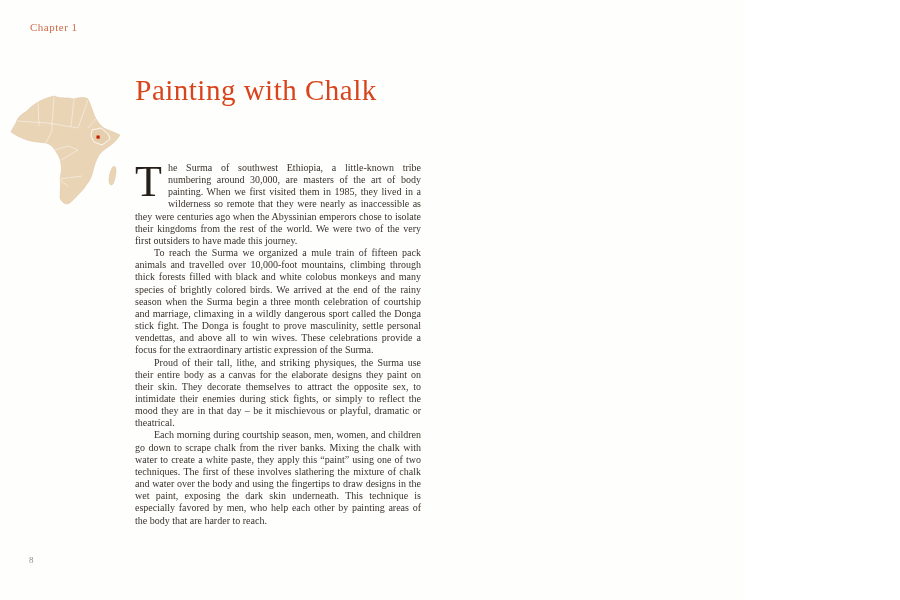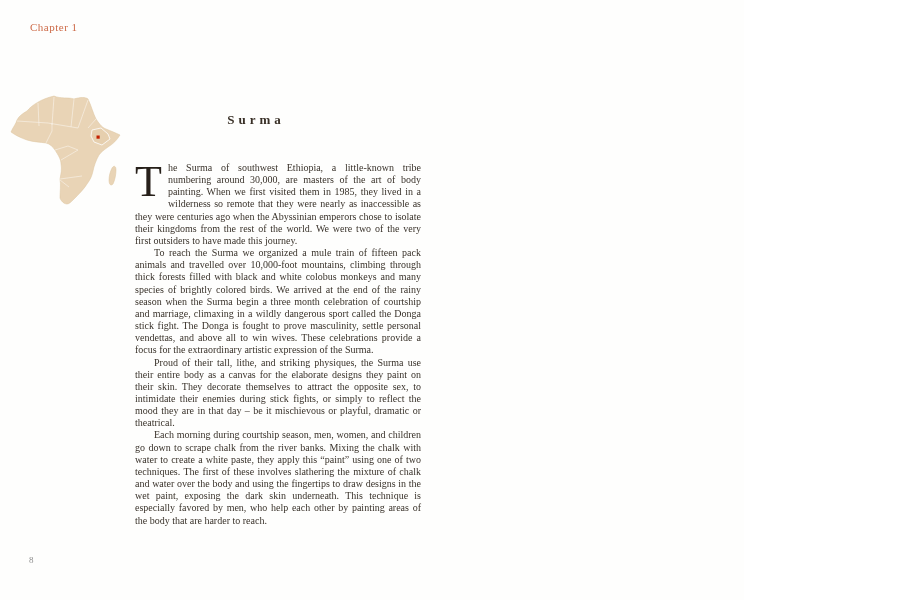--- a/index.html
+++ b/index.html
@@ -80,21 +80,21 @@
         <path d="M52,93 L74,90"></path>
           <path d="M61,101 L52,94"></path>
         <path d="M47,64 L60,60 L70,64"></path>
           <path d="M88,33 L80,42"></path>
       </g>
 
       <path d="M84,44 L93,42 L100,48 L102,53 L94,59 L86,56 L83,50 Z" fill="#e6cfae" stroke="#ffffff" stroke-width="0.8"></path>
       <rect x="88.5" y="49.5" width="3.2" height="3.2" fill="#c42000"></rect>
     </svg>
 
-    <h2 class="subtitle">Surma</h2>
+    <h1 class="title">Painting with Chalk</h1>
 
     <div class="body-col left-col">
       <p class="opening"><span class="dropcap">T</span><span>he Surma of southwest Ethiopia, a little-known tribe numbering around 30,000, are masters of the art of body painting. When we first visited them in 1985, they lived in a wilderness so remote that they were nearly as inaccessible as they were centuries ago when the Abyssinian emperors chose to isolate their kingdoms from the rest of the world. We were two of the very first outsiders to have made this journey.</span></p>
       <p>To reach the Surma we organized a mule train of fifteen pack animals and travelled over 10,000-foot mountains, climbing through thick forests filled with black and white colobus monkeys and many species of brightly colored birds. We arrived at the end of the rainy season when the Surma begin a three month celebration of courtship and marriage, climaxing in a wildly dangerous sport called the Donga stick fight. The Donga is fought to prove masculinity, settle personal vendettas, and above all to win wives. These celebrations provide a focus for the extraordinary artistic expression of the Surma.</p>
       <p>Proud of their tall, lithe, and striking physiques, the Surma use their entire body as a canvas for the elaborate designs they paint on their skin. They decorate themselves to attract the opposite sex, to intimidate their enemies during stick fights, or simply to reflect the mood they are in that day – be it mischievous or playful, dramatic or theatrical.</p>
       <p>Each morning during courtship season, men, women, and children go down to scrape chalk from the river banks. Mixing the chalk with water to create a white paste, they apply this “paint” using one of two techniques. The first of these involves slathering the mixture of chalk and water over the body and using the fingertips to draw designs in the wet paint, exposing the dark skin underneath. This technique is especially favored by men, who help each other by painting areas of the body that are harder to reach.</p>
     </div>
 
     <div class="pagenum pn-left">8</div>
   </section>

